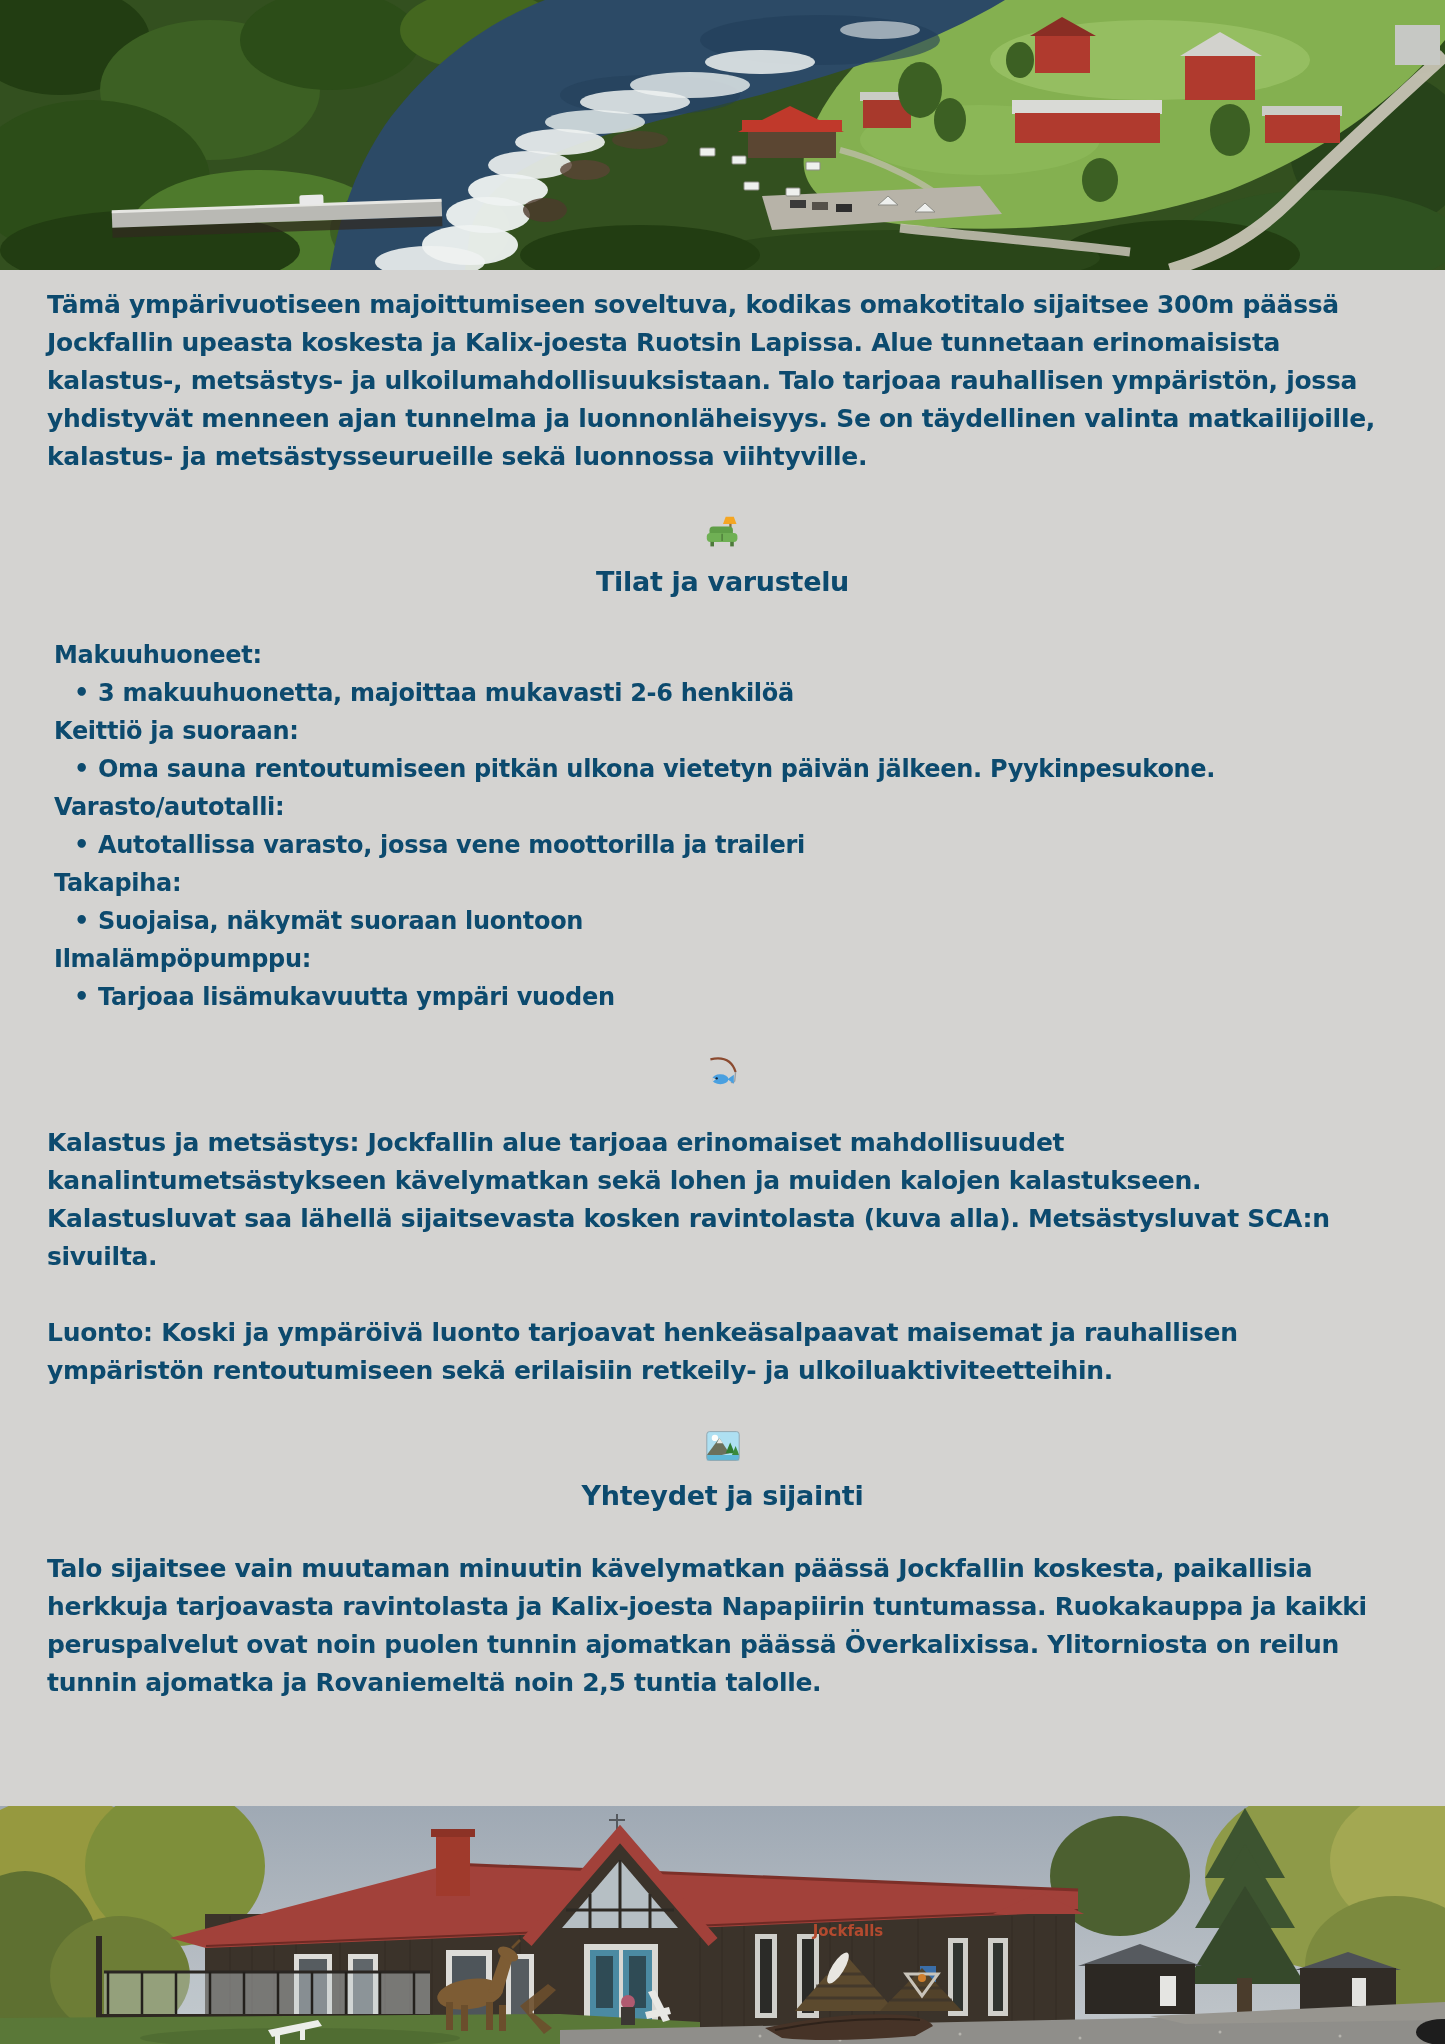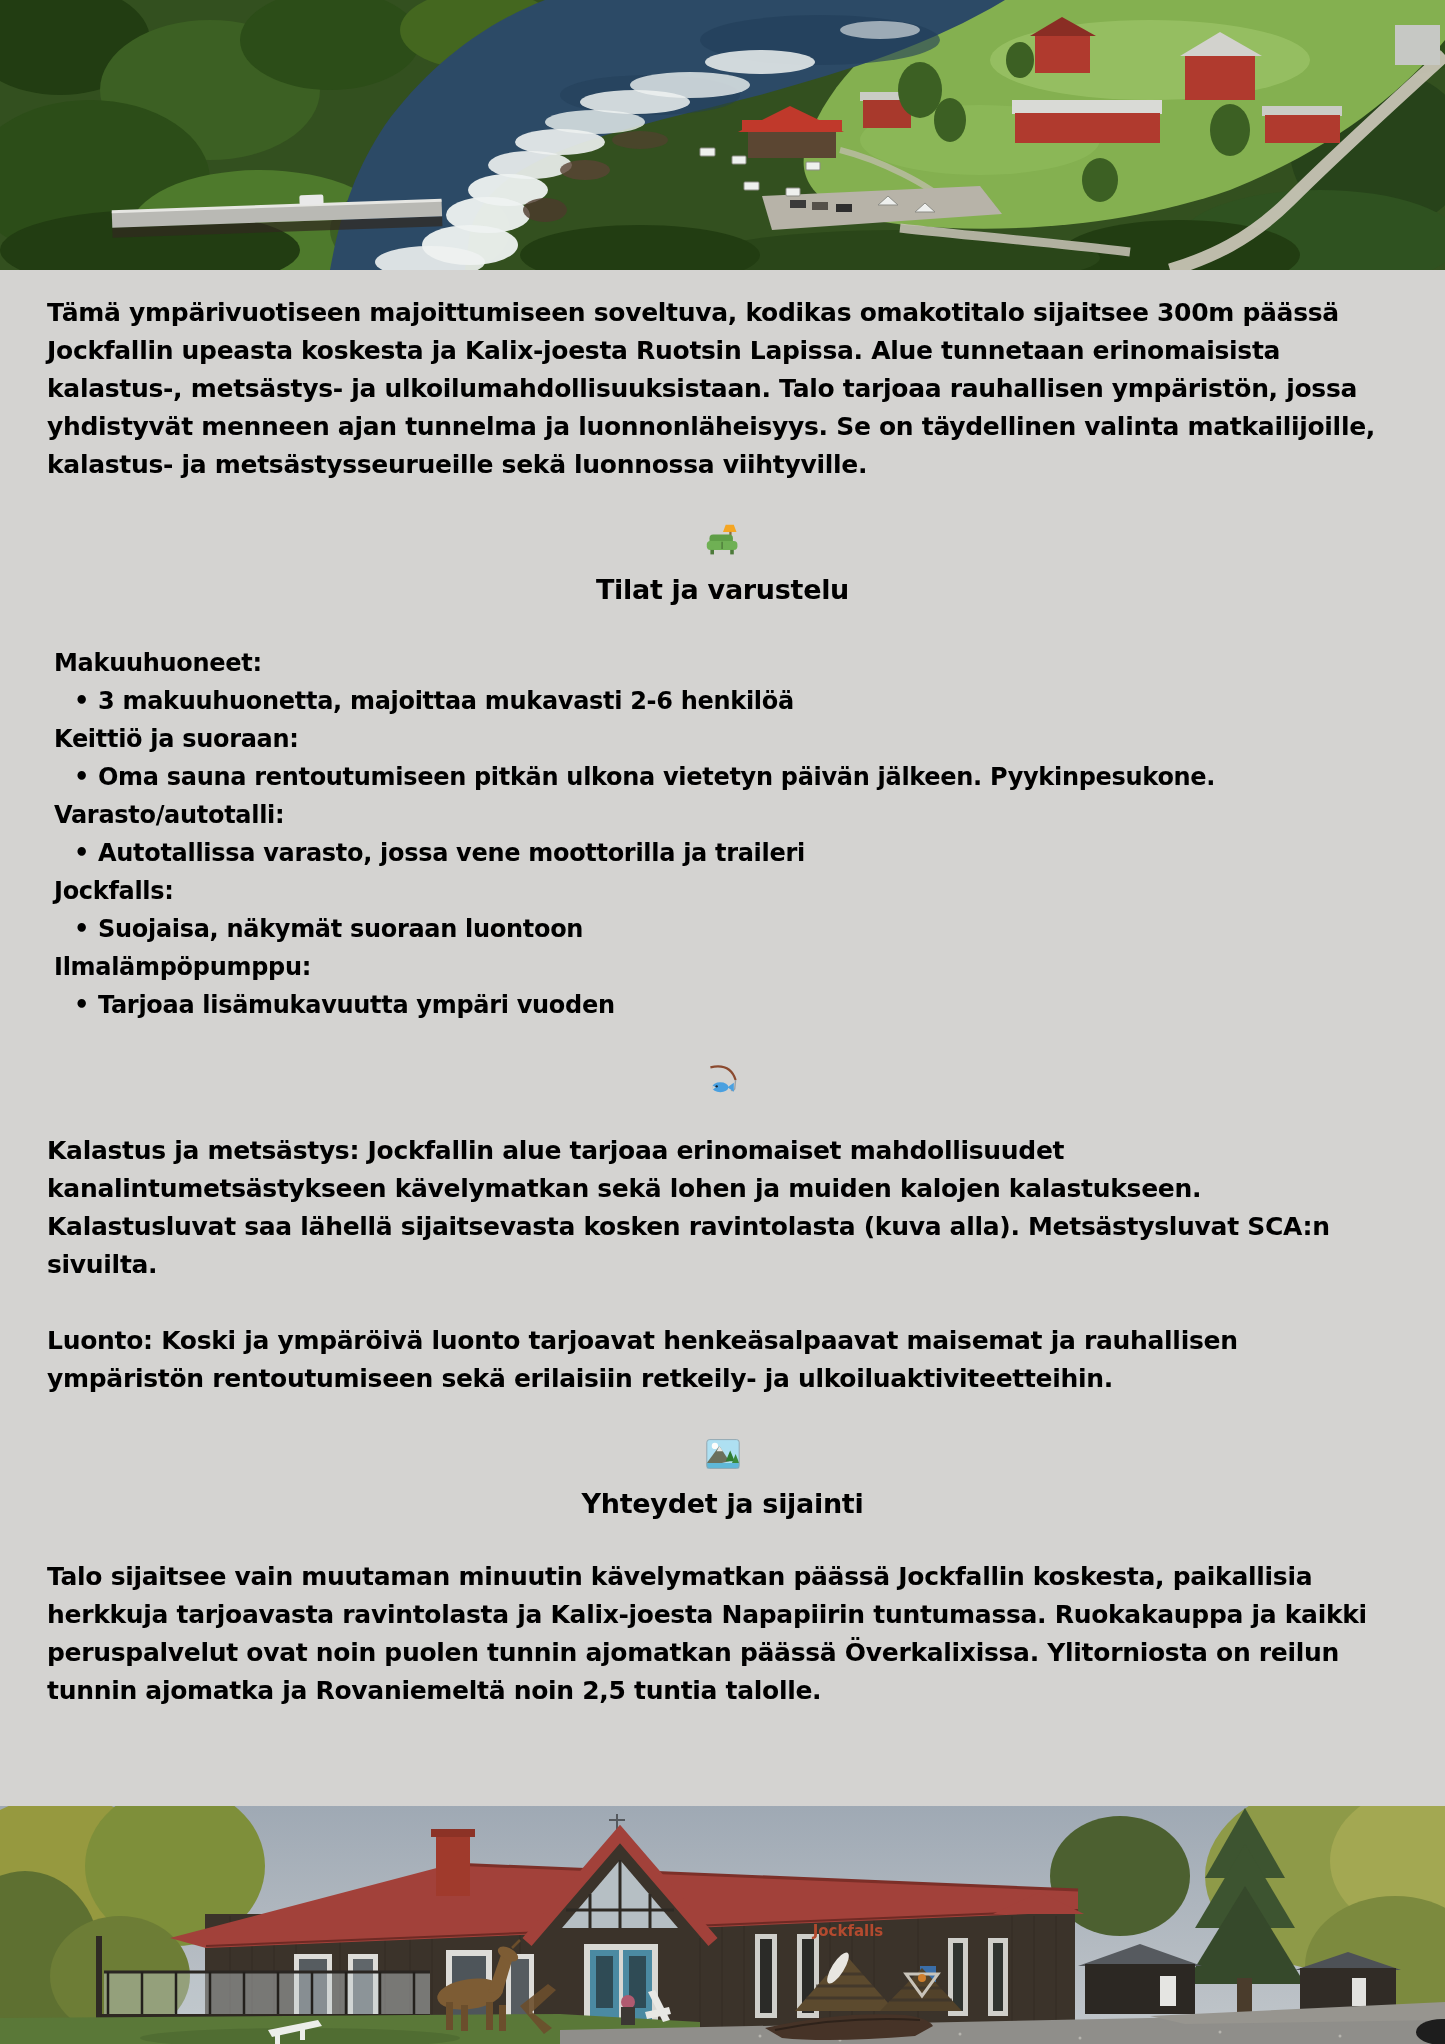--- a/index.html
+++ b/index.html
@@ -5,22 +5,22 @@
   html,body{margin:0;padding:0;}
   body{
     width:1445px;height:2044px;overflow:hidden;
     background:#d4d3d1;
     font-family:"DejaVu Sans","Liberation Sans",sans-serif;
   }
   .photo{display:block;width:1336px;line-height:0;}
   .photo svg{display:block;}
   .content{
     box-sizing:border-box;height:1536px;overflow:hidden;
-    padding:24px 47px 0 47px;
-    color:#000000;font-weight:bold;
+    padding:16px 47px 0 47px;
+    color:#0c4a6e;font-weight:bold;
   }
   p.body{font-size:25px;line-height:38px;margin:0 0 38px 0;letter-spacing:-0.3px;}
   .section-header{
     display:flex;align-items:center;gap:12px;
     font-size:27px;line-height:40px;margin:0 0 34px 0;letter-spacing:-0.3px;flex-direction:column;
   }
   .section-header .icon{width:36px;height:36px;flex:0 0 36px;}
   .feature-list{font-size:24px;line-height:38px;margin:0 0 38px 7px;letter-spacing:-0.3px;}
   .feature-label{}
   .feature-item{position:relative;padding-left:44px;}
@@ -154,21 +154,21 @@
     <span>Tilat ja varustelu</span>
   </div>
 
   <div class="feature-list">
     <div class="feature-label">Makuuhuoneet:</div>
     <div class="feature-item">3 makuuhuonetta, majoittaa mukavasti 2-6 henkilöä</div>
     <div class="feature-label">Keittiö ja suoraan:</div>
     <div class="feature-item">Oma sauna rentoutumiseen pitkän ulkona vietetyn päivän jälkeen. Pyykinpesukone.</div>
     <div class="feature-label">Varasto/autotalli:</div>
     <div class="feature-item">Autotallissa varasto, jossa vene moottorilla ja traileri</div>
-    <div class="feature-label">Jockfalls:</div>
+    <div class="feature-label">Takapiha:</div>
     <div class="feature-item">Suojaisa, näkymät suoraan luontoon</div>
     <div class="feature-label">Ilmalämpöpumppu:</div>
     <div class="feature-item">Tarjoaa lisämukavuutta ympäri vuoden</div>
   </div>
 
   <div class="section-header">
     <span class="icon">
       <svg width="36" height="36" viewBox="0 0 40 40">
         <path d="M6,6 Q28,1 34,20" stroke="#8b4a2f" stroke-width="2.5" fill="none"></path>
         <path d="M34,20 L33,30 Q31,33 29,31" stroke="#9aa0a6" stroke-width="1.5" fill="none"></path>

